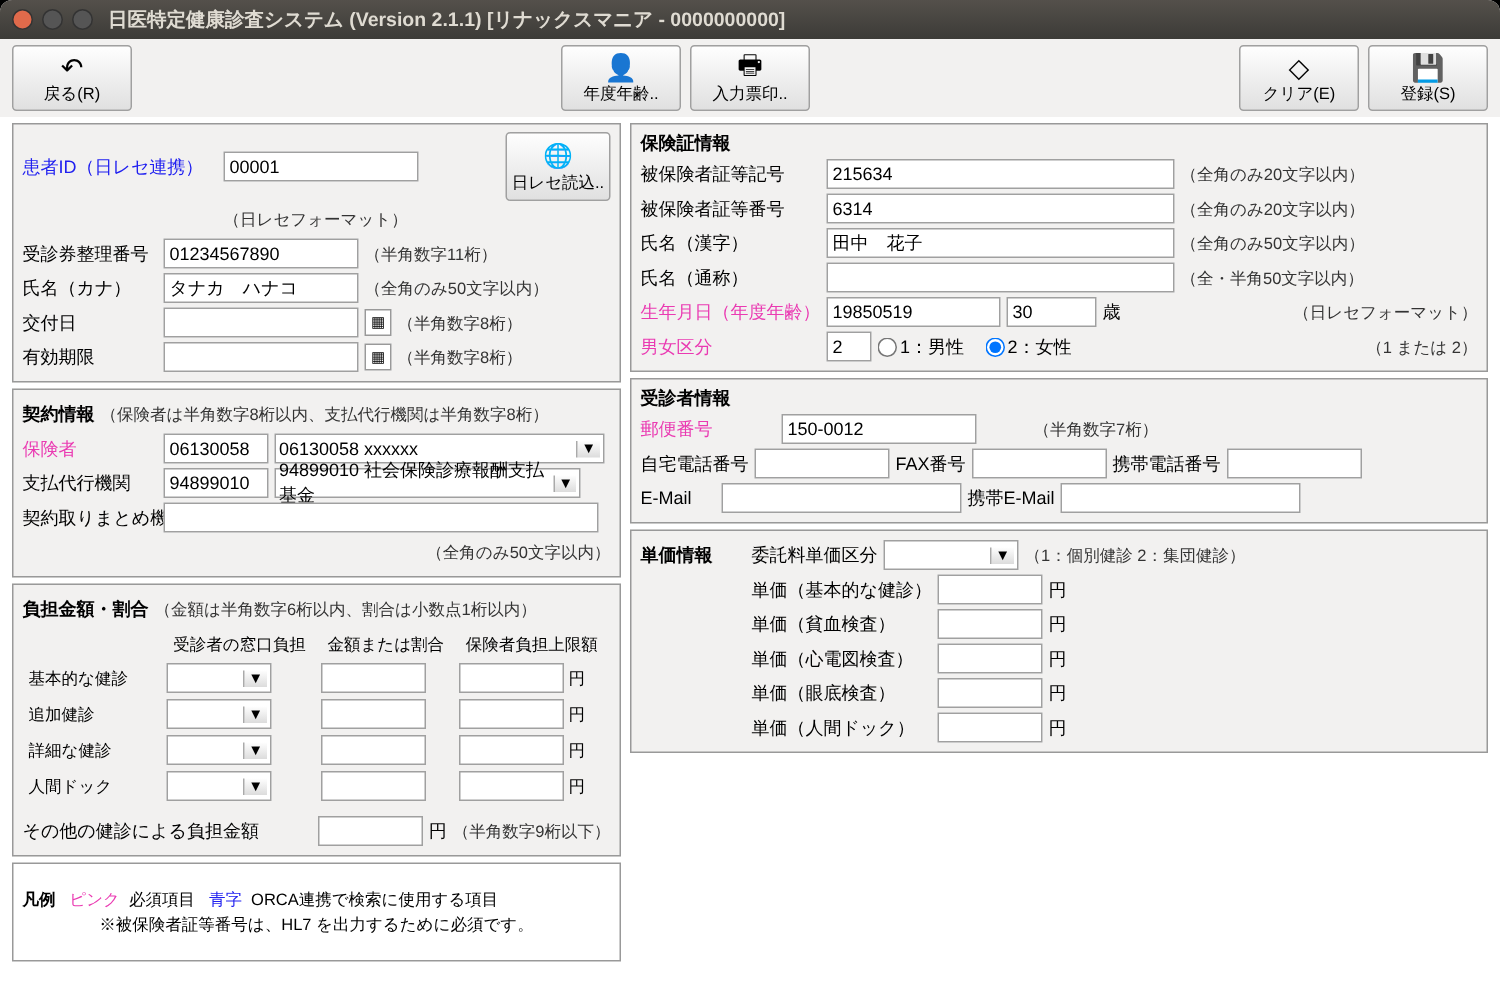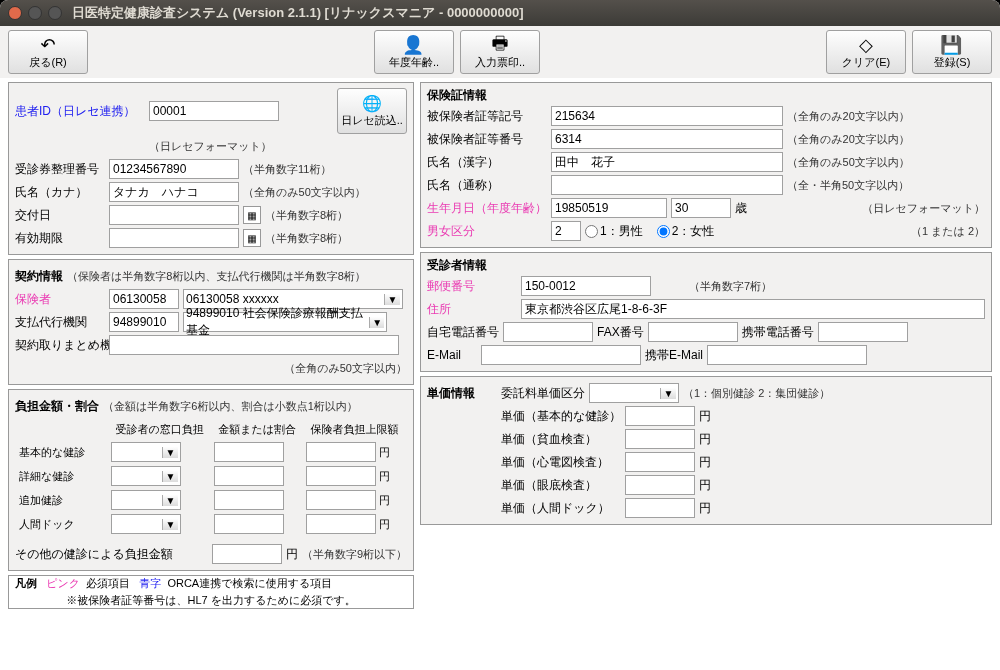--- a/index.html
+++ b/index.html
@@ -26,21 +26,21 @@
 input[type=text], select { border: 1px solid #a0a0a0; background: #fff; height: 20px; padding: 0 3px; font-size: 12px; font-family: inherit; }
 .inp-s { width: 70px; } .inp-m { width: 130px; } .inp-xl { width: 232px; }
 .note { color: #333; font-size: 11px; white-space: nowrap; }
 .btn-cal { width:18px; height:18px; border:1px solid #999; background:#fff; font-size:10px; display:inline-flex; align-items:center; justify-content:center; }
 .big-btn { width:70px; height:46px; background:linear-gradient(#fefefe,#e0e0e0); border:1px solid #a0a0a0; border-radius:3px; display:flex; flex-direction:column; align-items:center; justify-content:center; font-size:11px; cursor:pointer; }
 .select { border:1px solid #a0a0a0; background:#fff; height:20px; display:inline-flex; align-items:center; padding:0 2px; position:relative; }
 .select .arrow { width:16px; text-align:center; border-left:1px solid #aaa; background:linear-gradient(#fefefe,#dcdcdc); margin-left:auto; font-size:10px; }
 table.burden { width:100%; font-size:11px; }
 table.burden th { font-weight:normal; text-align:center; padding:2px; }
 table.burden td { padding:1px 2px; vertical-align:middle; }
-.legend { border:1px solid #999; padding:0 6px; font-size:11px; }
+.legend { border:1px solid #999; padding:16px 6px; font-size:11px; }
 .section-head { font-weight:bold; display:inline-block; }
 .radio-lbl { display:inline-flex; align-items:center; gap:2px; margin-right:10px;}
 </style>
 </head>
 <body>
 
 <div class="window">
   <div class="titlebar">
     <div class="winbtns">
       <div class="winbtn close"></div>
@@ -164,30 +164,30 @@
           <tr>
                 <td>基本的な健診</td>
             <td><div class="select" style="width:70px">
                     <span></span>
                     <span class="arrow">▼</span>
                   </div></td>
             <td><input type="text" class="inp-s" style=""></td>
             <td><input type="text" class="inp-s" style=""> <span>円</span></td>
               </tr>
           <tr>
-                <td>詳細な健診</td>
+                <td>追加健診</td>
             <td><div class="select" style="width:70px">
                     <span></span>
                     <span class="arrow">▼</span>
                   </div></td>
             <td><input type="text" class="inp-s" style=""></td>
             <td><input type="text" class="inp-s" style=""> <span>円</span></td>
               </tr>
           <tr>
-                <td>追加健診</td>
+                <td>詳細な健診</td>
             <td><div class="select" style="width:70px">
                     <span></span>
                     <span class="arrow">▼</span>
                   </div></td>
             <td><input type="text" class="inp-s" style=""></td>
             <td><input type="text" class="inp-s" style=""> <span>円</span></td>
               </tr>
           <tr>
                 <td>人間ドック</td>
             <td><div class="select" style="width:70px">
@@ -267,24 +267,20 @@
 
       <div class="panel">
         <div class="section-head">受診者情報</div>
         <div class="row">
           <span class="lbl pink">郵便番号</span>
           <input type="text" class="inp-m" value="150-0012" style="">
           <span style="width:30px"></span>
           <span class="note">（半角数字7桁）</span>
         </div>
         <div class="row">
-          <span class="lbl pink">住所</span>
-          <input type="text" style="flex: 1 1 0%;" value="東京都渋谷区広尾1-8-6-3F">
-        </div>
-        <div class="row">
           <span>自宅電話番号</span>
           <input type="text" style="width: 90px;">
           <span>FAX番号</span>
           <input type="text" style="width: 90px;">
           <span>携帯電話番号</span>
           <input type="text" style="width: 90px;">
         </div>
         <div class="row">
           <span style="width:50px">E-Mail</span>
           <input type="text" style="width: 160px;">

